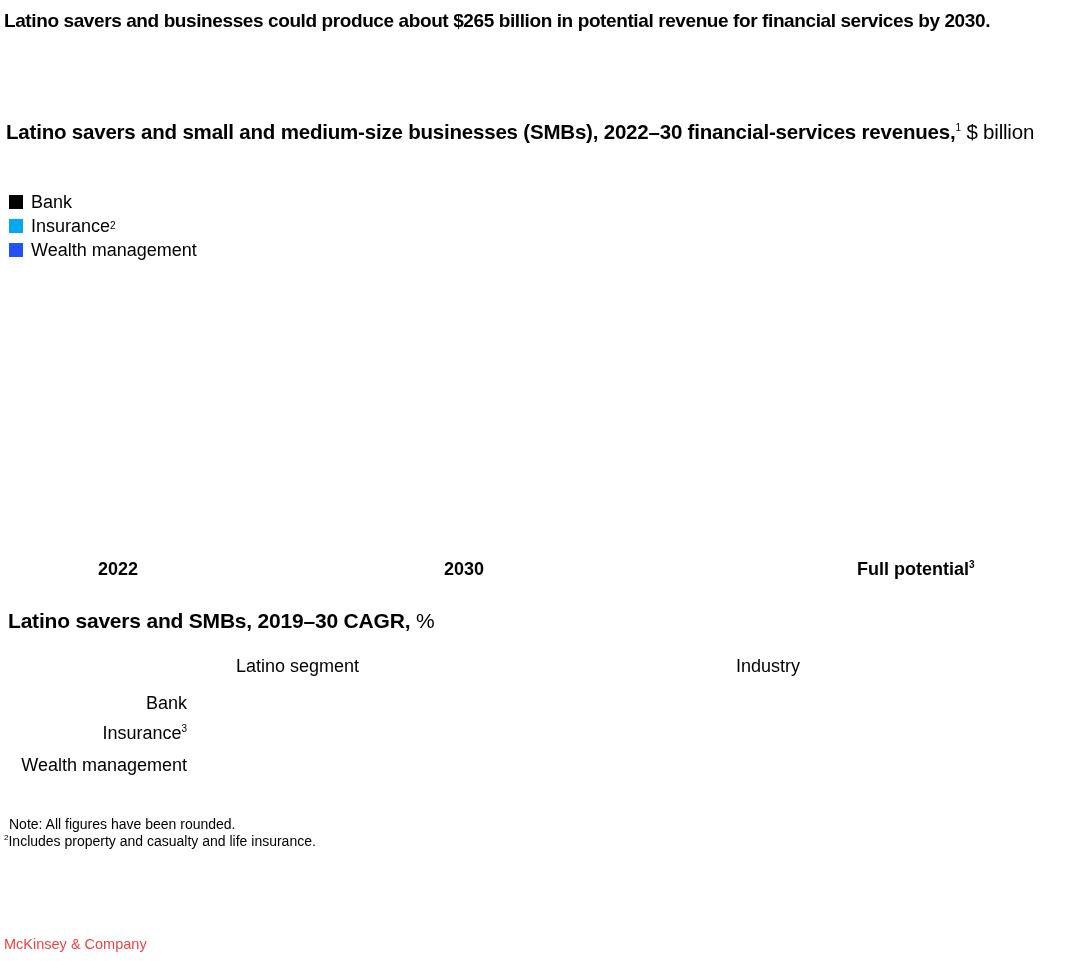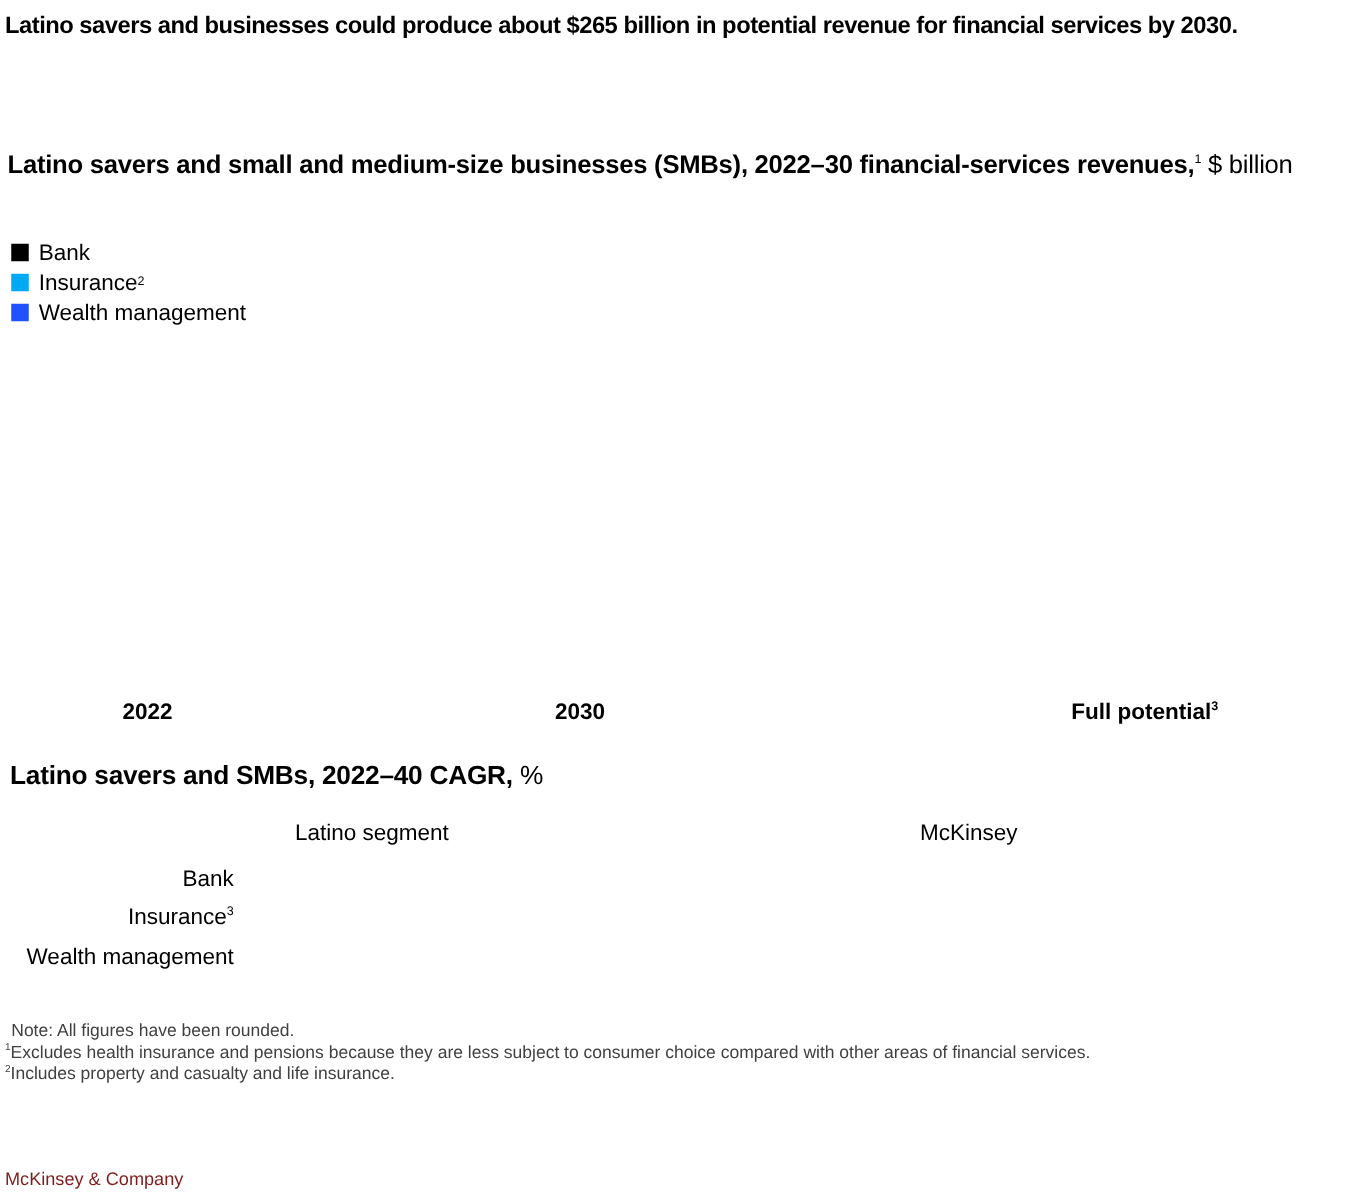--- a/index.html
+++ b/index.html
@@ -21,23 +21,23 @@
     .legend { left: 9px; top: 190px; font-size: 18px; line-height: 24px; }
     .legend-item { display: flex; align-items: center; height: 24px; }
     .swatch { width: 14px; height: 14px; margin-right: 8px; display: inline-block; }
     .plot { left: 0; top: 270px; width: 1080px; height: 280px; }
     .xcat { top: 558px; font-size: 18px; font-weight: bold; line-height: 22px; }
     .cagr-title { left: 8px; top: 607px; font-size: 21px; font-weight: bold; line-height: 28px; letter-spacing: -0.2px; }
     .cagr-title .unit { font-weight: normal; }
     .colhead { top: 654px; font-size: 18px; line-height: 24px; margin-left: 32px; }
     .rowlbl { font-size: 18px; line-height: 24px; right: 893px; text-align: right; white-space: nowrap; }
     .rowlbl sup { font-size: 10px; vertical-align: super; line-height: 0; }
-    .notes { left: 4px; top: 816px; font-size: 14px; line-height: 17.2px; color: #404040; }
+    .notes { left: 4px; top: 816px; font-size: 14px; line-height: 17.2px; color: #000000; }
     .notes sup { font-size: 8px; vertical-align: super; line-height: 0; }
-    .brand { left: 4px; top: 935px; font-size: 14.5px; line-height: 18px; color: #7f1d1d; }
+    .brand { left: 4px; top: 935px; font-size: 14.5px; line-height: 18px; color: #ef4444; }
   </style>
 </head>
 <body>
 
 <div class="abs title">Latino savers and businesses could produce about $265 billion in potential revenue for financial services by 2030.</div>
 
 <div class="abs subtitle">
   <span>Latino savers and  small and medium-size businesses (SMBs), 2022–30 financial-services revenues,</span><sup>1</sup>
   <span class="unit">$ billion</span>
 </div>
@@ -64,36 +64,35 @@
   <span>2022</span>
 </div>
 <div class="abs xcat bold" style="left:444px;">
   <span>2030</span>
 </div>
 <div class="abs xcat bold" style="left:825px;margin-left:32px;">
   <span>Full potential</span><sup style="font-size:10px;vertical-align:super;line-height:0;">3</sup>
 </div>
 
 <div class="abs cagr-title">
-  <span>Latino savers and SMBs, 2022–40 CAGR,</span>
+  <span>Latino savers and SMBs, 2019–30 CAGR,</span>
   <span class="unit">%</span>
 </div>
 
 <div class="abs colhead" style="left:204px;">Latino segment</div>
-<div class="abs colhead" style="left:704px;">McKinsey</div>
+<div class="abs colhead" style="left:704px;">Industry</div>
 
 <div class="abs rowlbl" style="top:691px;">
   <span>Bank</span>
 </div>
 <div class="abs rowlbl" style="top:721px;">
   <span>Insurance</span><sup>3</sup>
 </div>
 <div class="abs rowlbl" style="top:753px;">
   <span>Wealth management</span>
 </div>
 
 <div class="abs notes">
   <div style="padding-left:5px;">Note: All figures have been rounded.</div>
-  <div><sup>1</sup><span>Excludes health insurance and pensions because they are less subject to consumer choice compared with other areas of financial services.</span></div>
   <div><sup>2</sup><span>Includes property and casualty and life insurance.</span></div>
 </div>
 
 <div class="abs brand">McKinsey &amp; Company</div>
 
 </body></html>

